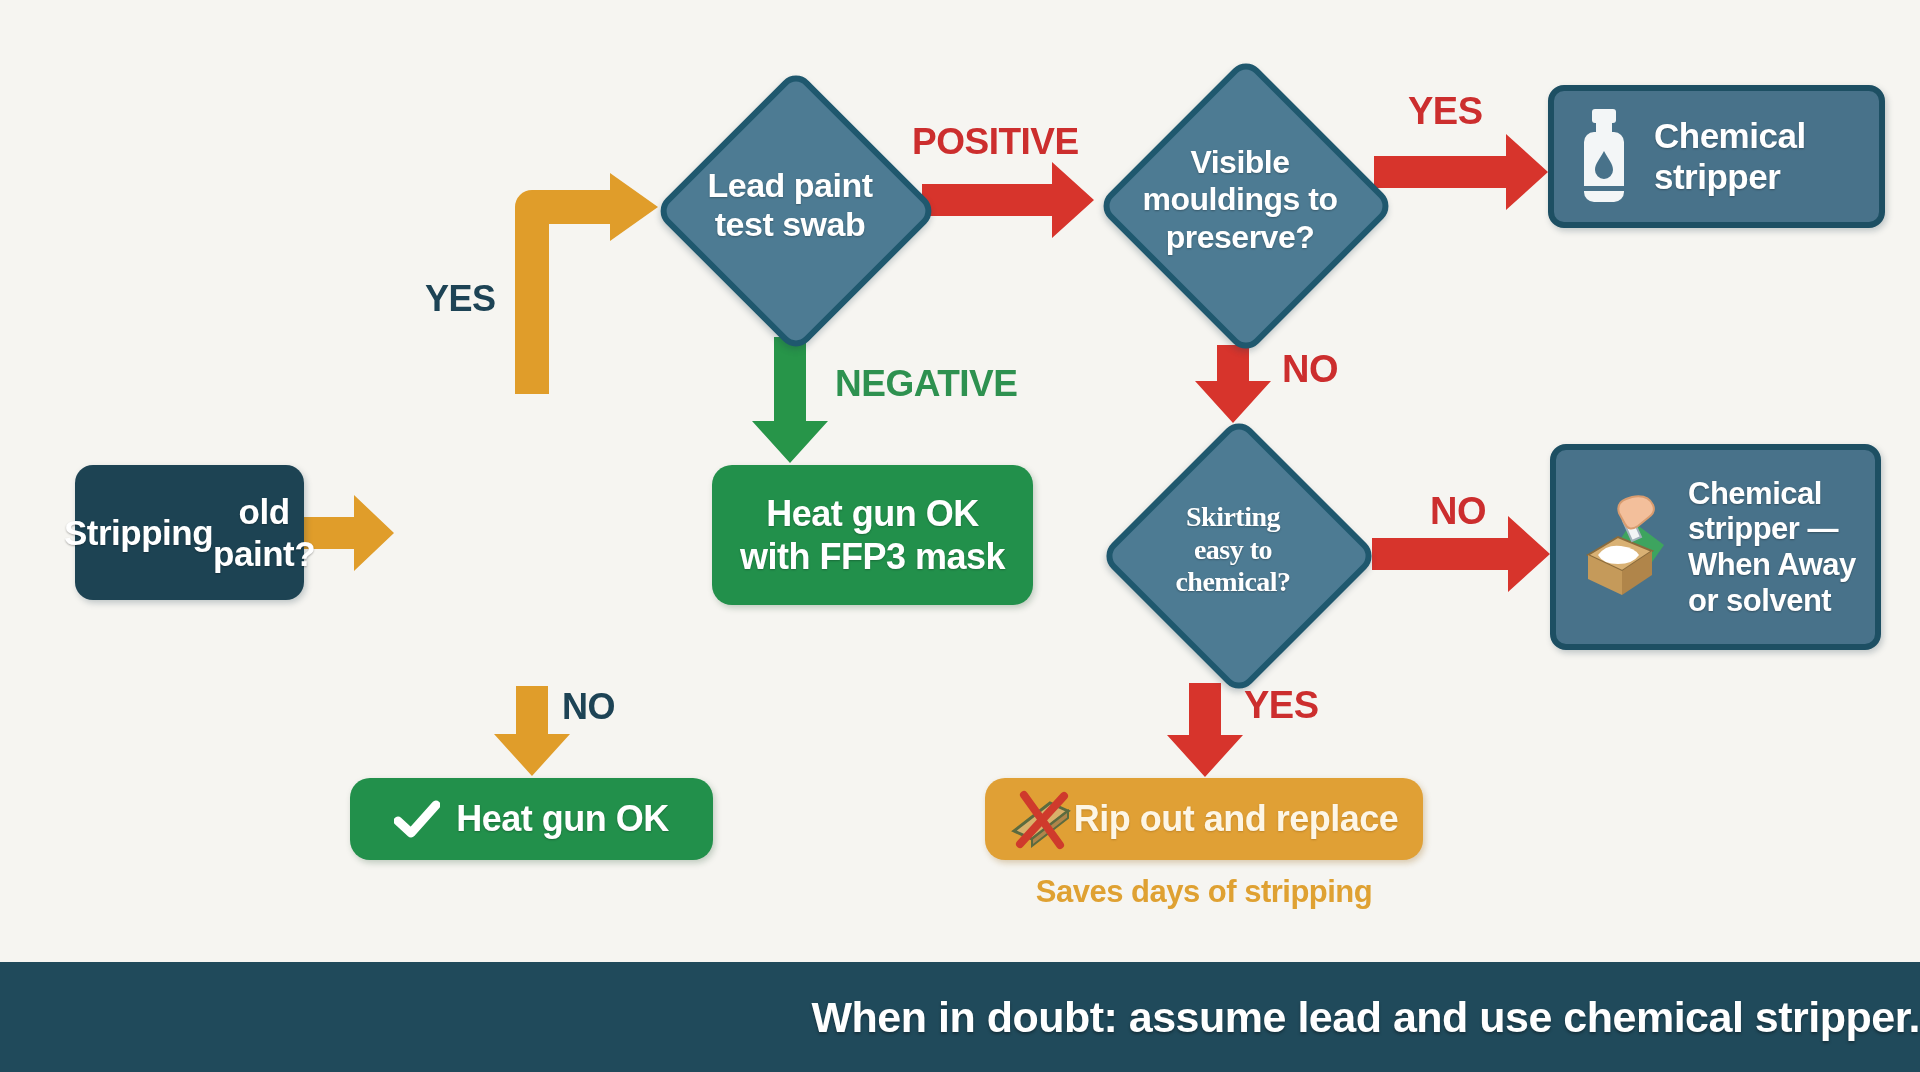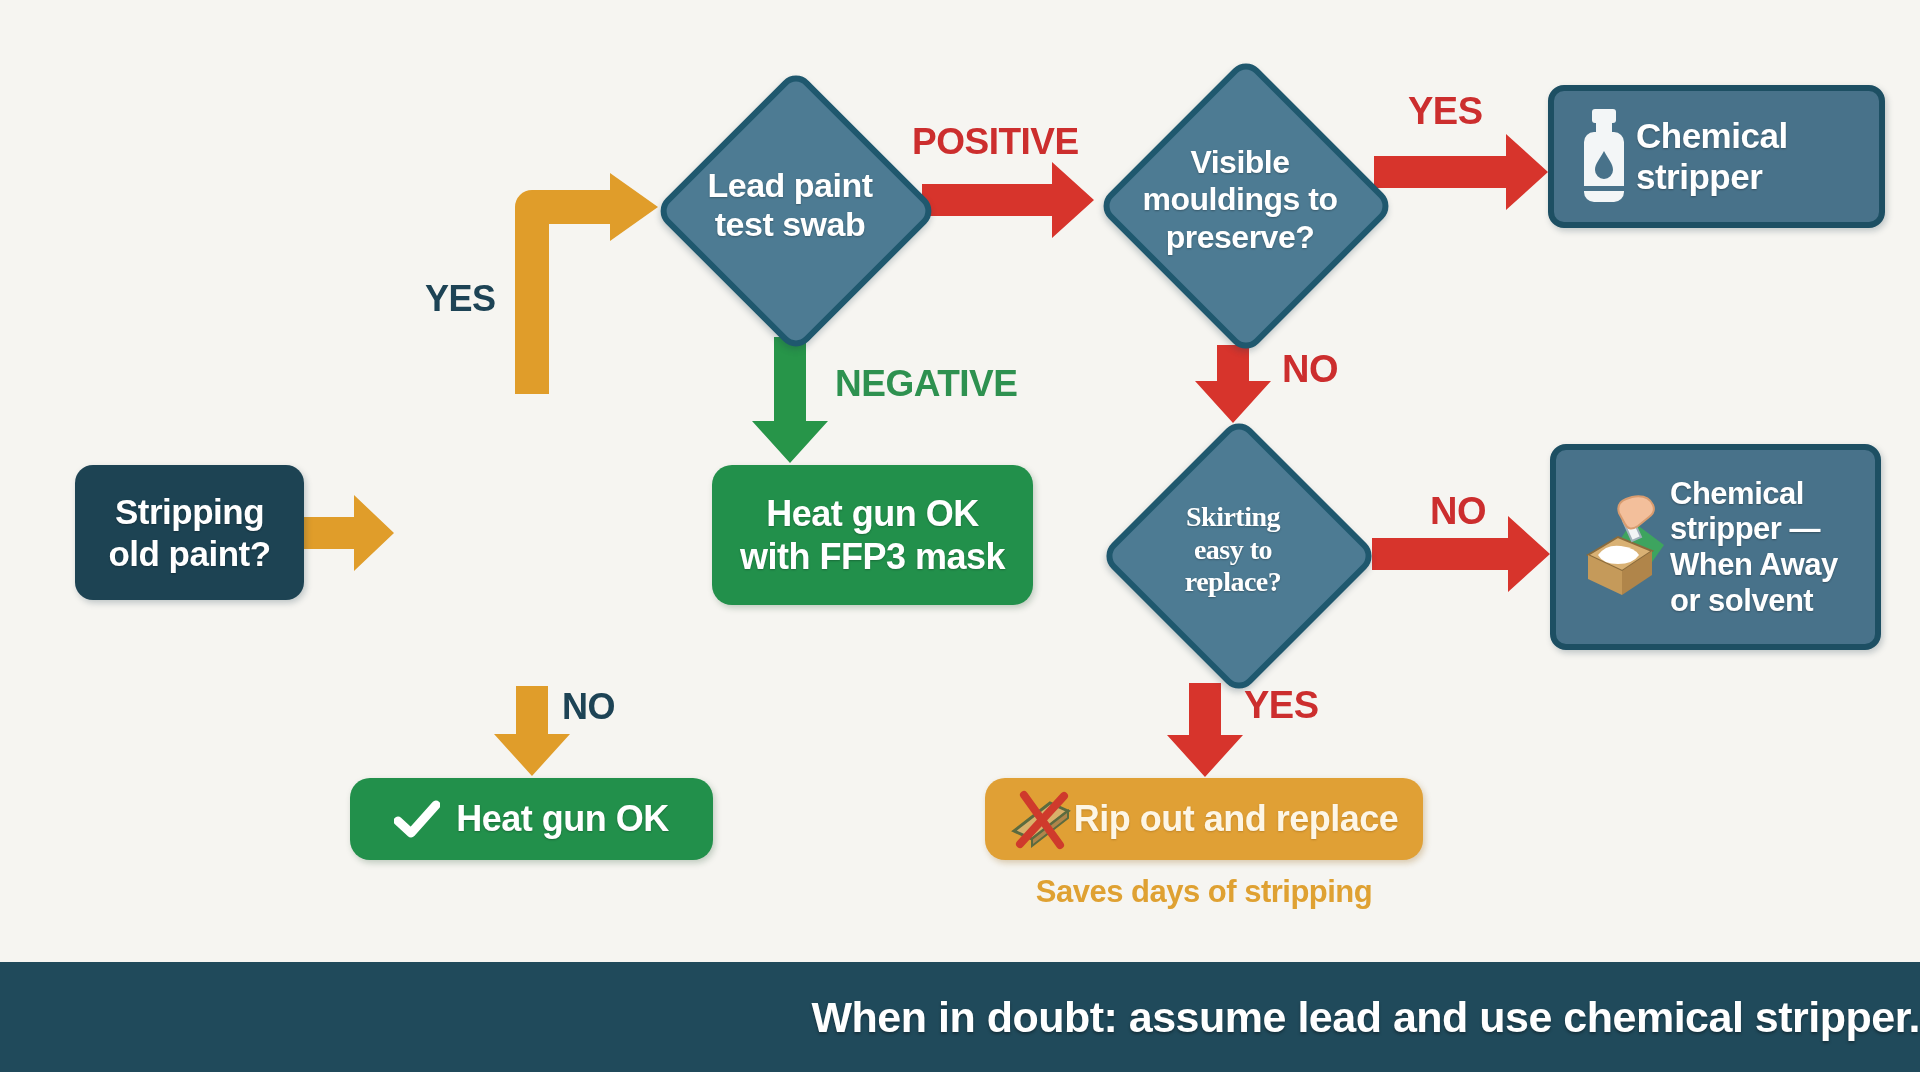--- a/index.html
+++ b/index.html
@@ -19,27 +19,27 @@
   }
   .diamond-text{
     position:absolute;inset:0;display:flex;flex-direction:column;align-items:center;justify-content:center;
     color:#ffffff;text-align:center;line-height:1.16;letter-spacing:-.5px;
     text-shadow:0 1px 2px rgba(0,0,0,.28);
   }
   .diamond-text span{display:block;}
   
   .start-box{
     position:absolute;z-index:2;background:#1d4353;border-radius:18px;
-    display:flex;flex-direction:column;align-items:center;justify-content:center;
+    display:flex;align-items:center;justify-content:center;
     color:#fff;font-size:35px;line-height:1.2;letter-spacing:-.5px;text-align:center;
     text-shadow:0 1px 2px rgba(0,0,0,.3);box-shadow:2px 3px 6px rgba(30,60,75,.25);
   }
   .slate-box{
     position:absolute;z-index:2;background:#48728a;border:6px solid #1d4f63;border-radius:16px;
-    display:flex;align-items:center;padding:0 18px;box-sizing:border-box;
+    display:flex;align-items:center;gap:18px;padding:0 18px;box-sizing:border-box;
     color:#fff;letter-spacing:-.5px;text-shadow:0 1px 2px rgba(0,0,0,.3);
     box-shadow:2px 3px 6px rgba(30,60,75,.25);
   }
   .slate-box .box-lines span{display:block;line-height:1.15;}
   .green-box{
     position:absolute;z-index:2;background:#22904b;border-radius:20px;
     display:flex;align-items:center;justify-content:center;gap:16px;
     color:#fff;letter-spacing:-.5px;text-align:center;
     text-shadow:0 1px 2px rgba(0,0,0,.25);box-shadow:2px 3px 6px rgba(30,80,45,.25);
   }
@@ -130,21 +130,21 @@
       <span>mouldings to</span>
       <span>preserve?</span>
     </div>
   </div>
 
   <div class="diamond-wrap" style="left:1100px;top:417px;width:266px;height:266px;">
     <div class="diamond-shape" style="left:40px;top:40px;width:186px;height:186px;"></div>
     <div class="diamond-text" style="font-size:28px;font-family:Liberation Serif, serif;">
       <span>Skirting</span>
       <span>easy to</span>
-      <span>replace?</span>
+      <span>chemical?</span>
     </div>
   </div>
 
   <div class="slate-box" style="left:1548px;top:85px;width:337px;height:143px;font-size:35px;">
     <svg width="64" height="100" viewBox="0 0 64 100">
       <rect x="20" y="2" width="24" height="14" rx="3" fill="#f3f6f7"></rect>
       <rect x="24" y="16" width="16" height="9" fill="#f3f6f7"></rect>
       <rect x="12" y="25" width="40" height="70" rx="10" fill="#f3f6f7"></rect>
       <path d="M32 44 C27 53 23 57 23 63 a9 9 0 0 0 18 0 C41 57 37 53 32 44 Z" fill="#48728a"></path>
       <rect x="12" y="79" width="40" height="5" fill="#48728a"></rect>

